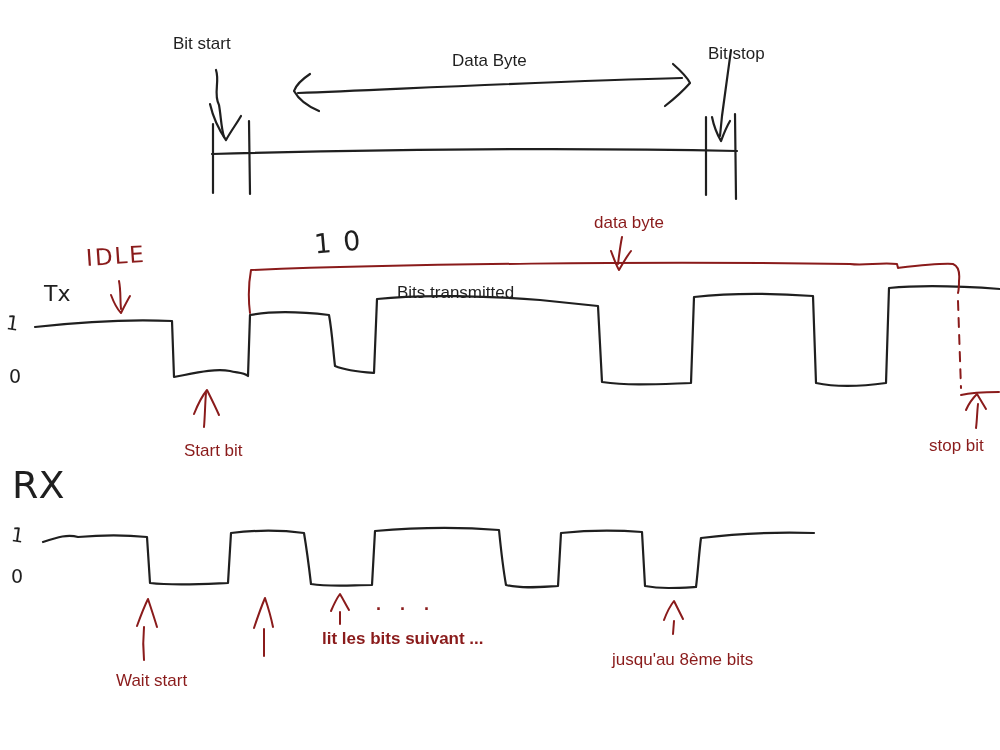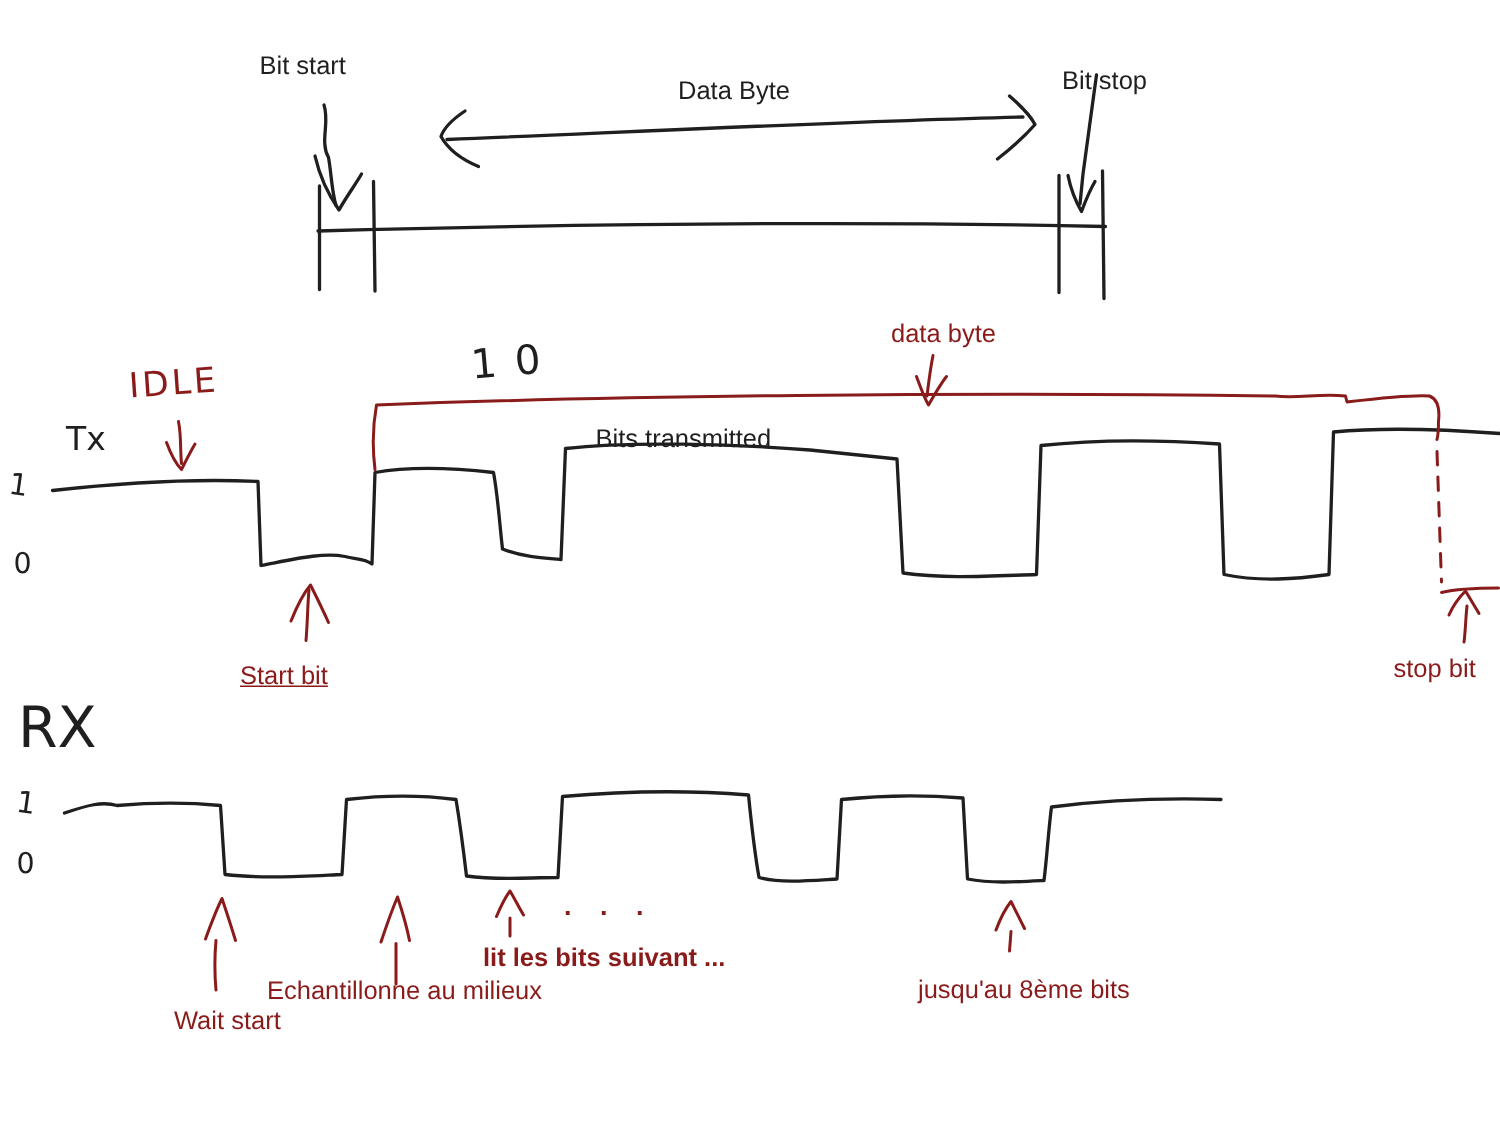--- a/index.html
+++ b/index.html
@@ -118,33 +118,32 @@
   <div class="lbl hand" style="left:6px; top:312px; font-size:20px; transform:rotate(8deg);">1</div>
 
   <div class="lbl hand" style="left:9px; top:366px; font-size:19px;">0</div>
 
   <div class="lbl hand" style="left:314px; top:226px; font-size:27px; letter-spacing:12px; transform:rotate(-5deg);">10</div>
 
   <div class="lbl" style="left:397px; top:235px;margin-top:48px;">Bits transmitted</div>
 
   <div class="lbl red" style="left:594px; top:213px;">data byte</div>
 
-  <div class="lbl red" style="left:160px; top:441px;text-decoration:underline;">Start bit</div>
+  <div class="lbl red" style="left:184px; top:441px;">Start bit</div>
 
   <div class="lbl red" style="left:929px; top:436px;">stop bit</div>
 
   <div class="lbl hand" style="left:12px; top:464px; font-size:38px;">RX</div>
 
   <div class="lbl hand" style="left:11px; top:524px; font-size:20px; transform:rotate(8deg);">1</div>
 
   <div class="lbl hand" style="left:11px; top:566px; font-size:19px;">0</div>
 
   <div class="lbl red" style="left:116px; top:671px;">Wait start</div>
 
-  <div class="lbl red" style="left:178px; top:651px;">Echantillonne au milieux</div>
 
   <div class="lbl red" style="left:322px; top:629px;font-weight:bold;">lit les bits suivant ...</div>
 
   <div class="lbl red" style="left:376px; top:594px; font-size:18px; letter-spacing:7px; font-weight:bold;">.  .  .</div>
 
   <div class="lbl red" style="left:612px; top:632px;margin-top:18px;">jusqu'au 8ème bits</div>
 
 </div>
 
 </body></html>

